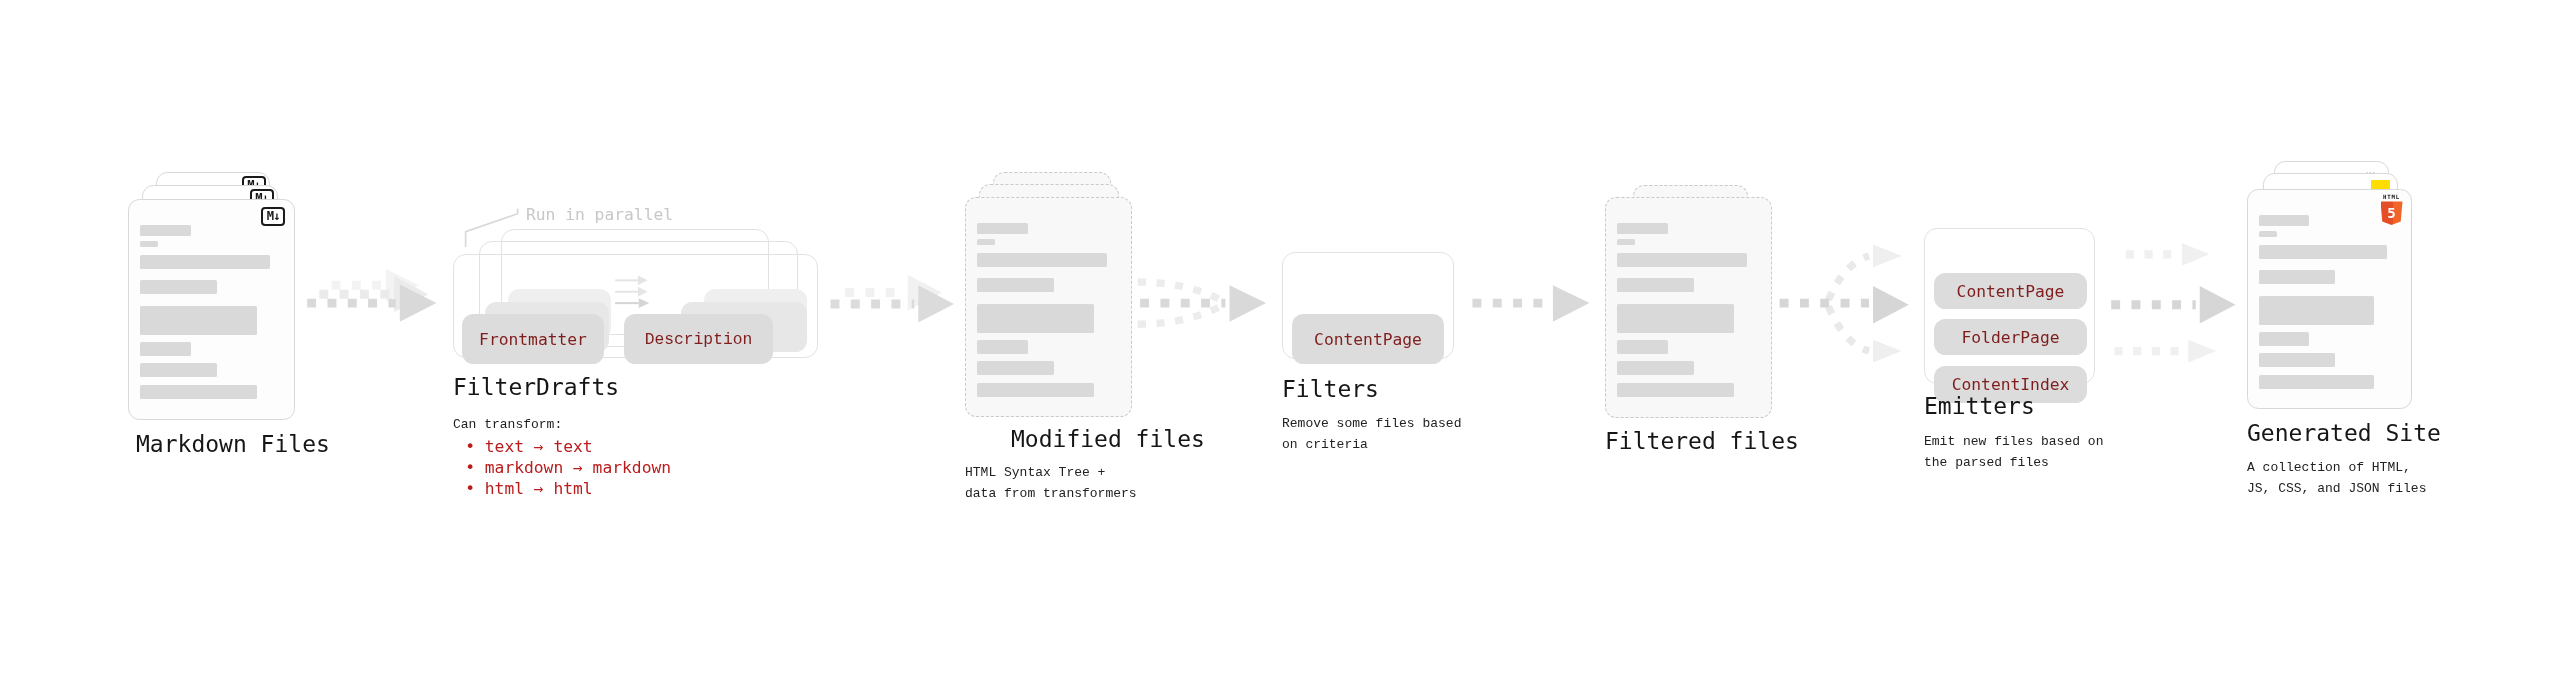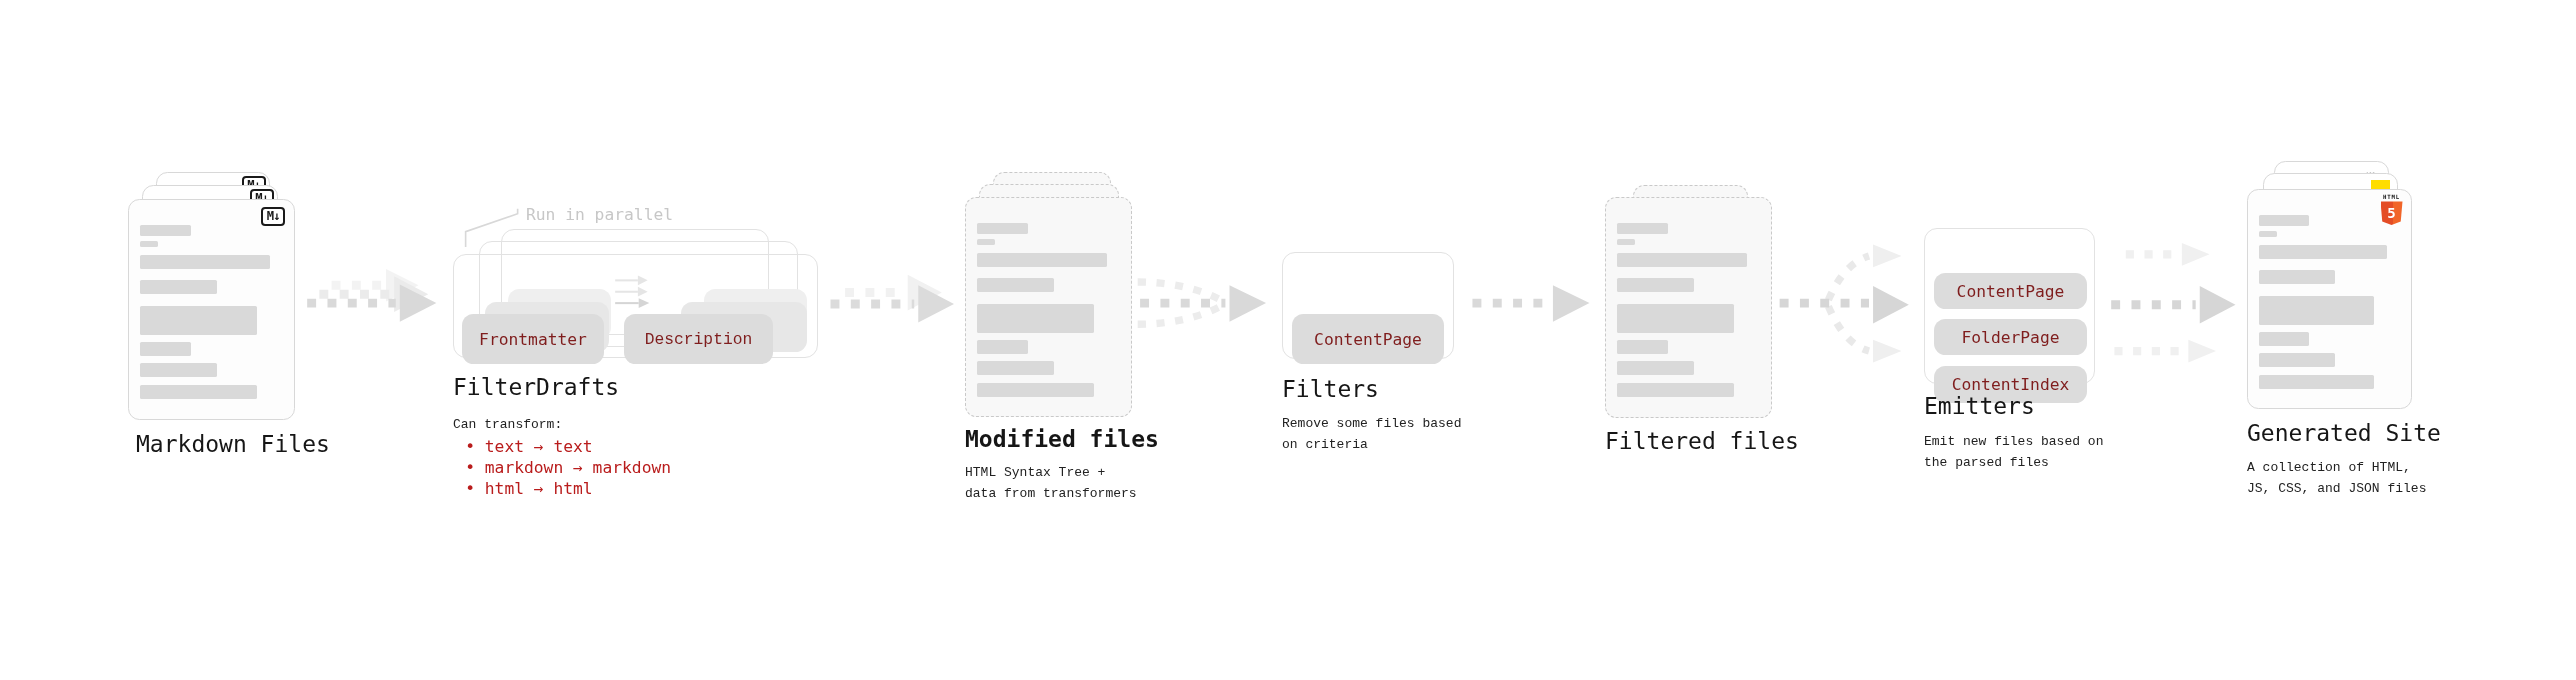--- a/index.html
+++ b/index.html
@@ -199,21 +199,21 @@
     <div class="doc dashed" style="left:965px;top:197px;width:167px;height:220px;">
       <div class="ln ln-title"></div>
       <div class="ln ln-tiny"></div>
       <div class="ln ln-a"></div>
       <div class="ln ln-b"></div>
       <div class="ln ln-c"></div>
       <div class="ln ln-d"></div>
       <div class="ln ln-e"></div>
       <div class="ln ln-f"></div>
     </div>
-    <div class="caption" style="left:965px;top:425px;font-weight:bold;">Modified files</div>
+    <div class="caption" style="left:1011px;top:425px;">Modified files</div>
     <div class="body-text" style="left:965px;top:462px;">HTML Syntax Tree +
 data from transformers</div>
   </div>
 
   <div>
     <div class="outline-box solid-bg" style="left:1282px;top:252px;width:172px;height:107px;"></div>
     <div class="proc-box" style="left:1292px;top:279px;width:152px;height:50px;">ContentPage</div>
     <div class="caption" style="left:1282px;top:375px;">Filters</div>
     <div class="body-text" style="left:1282px;top:413px;">Remove some files based
 on criteria</div>

